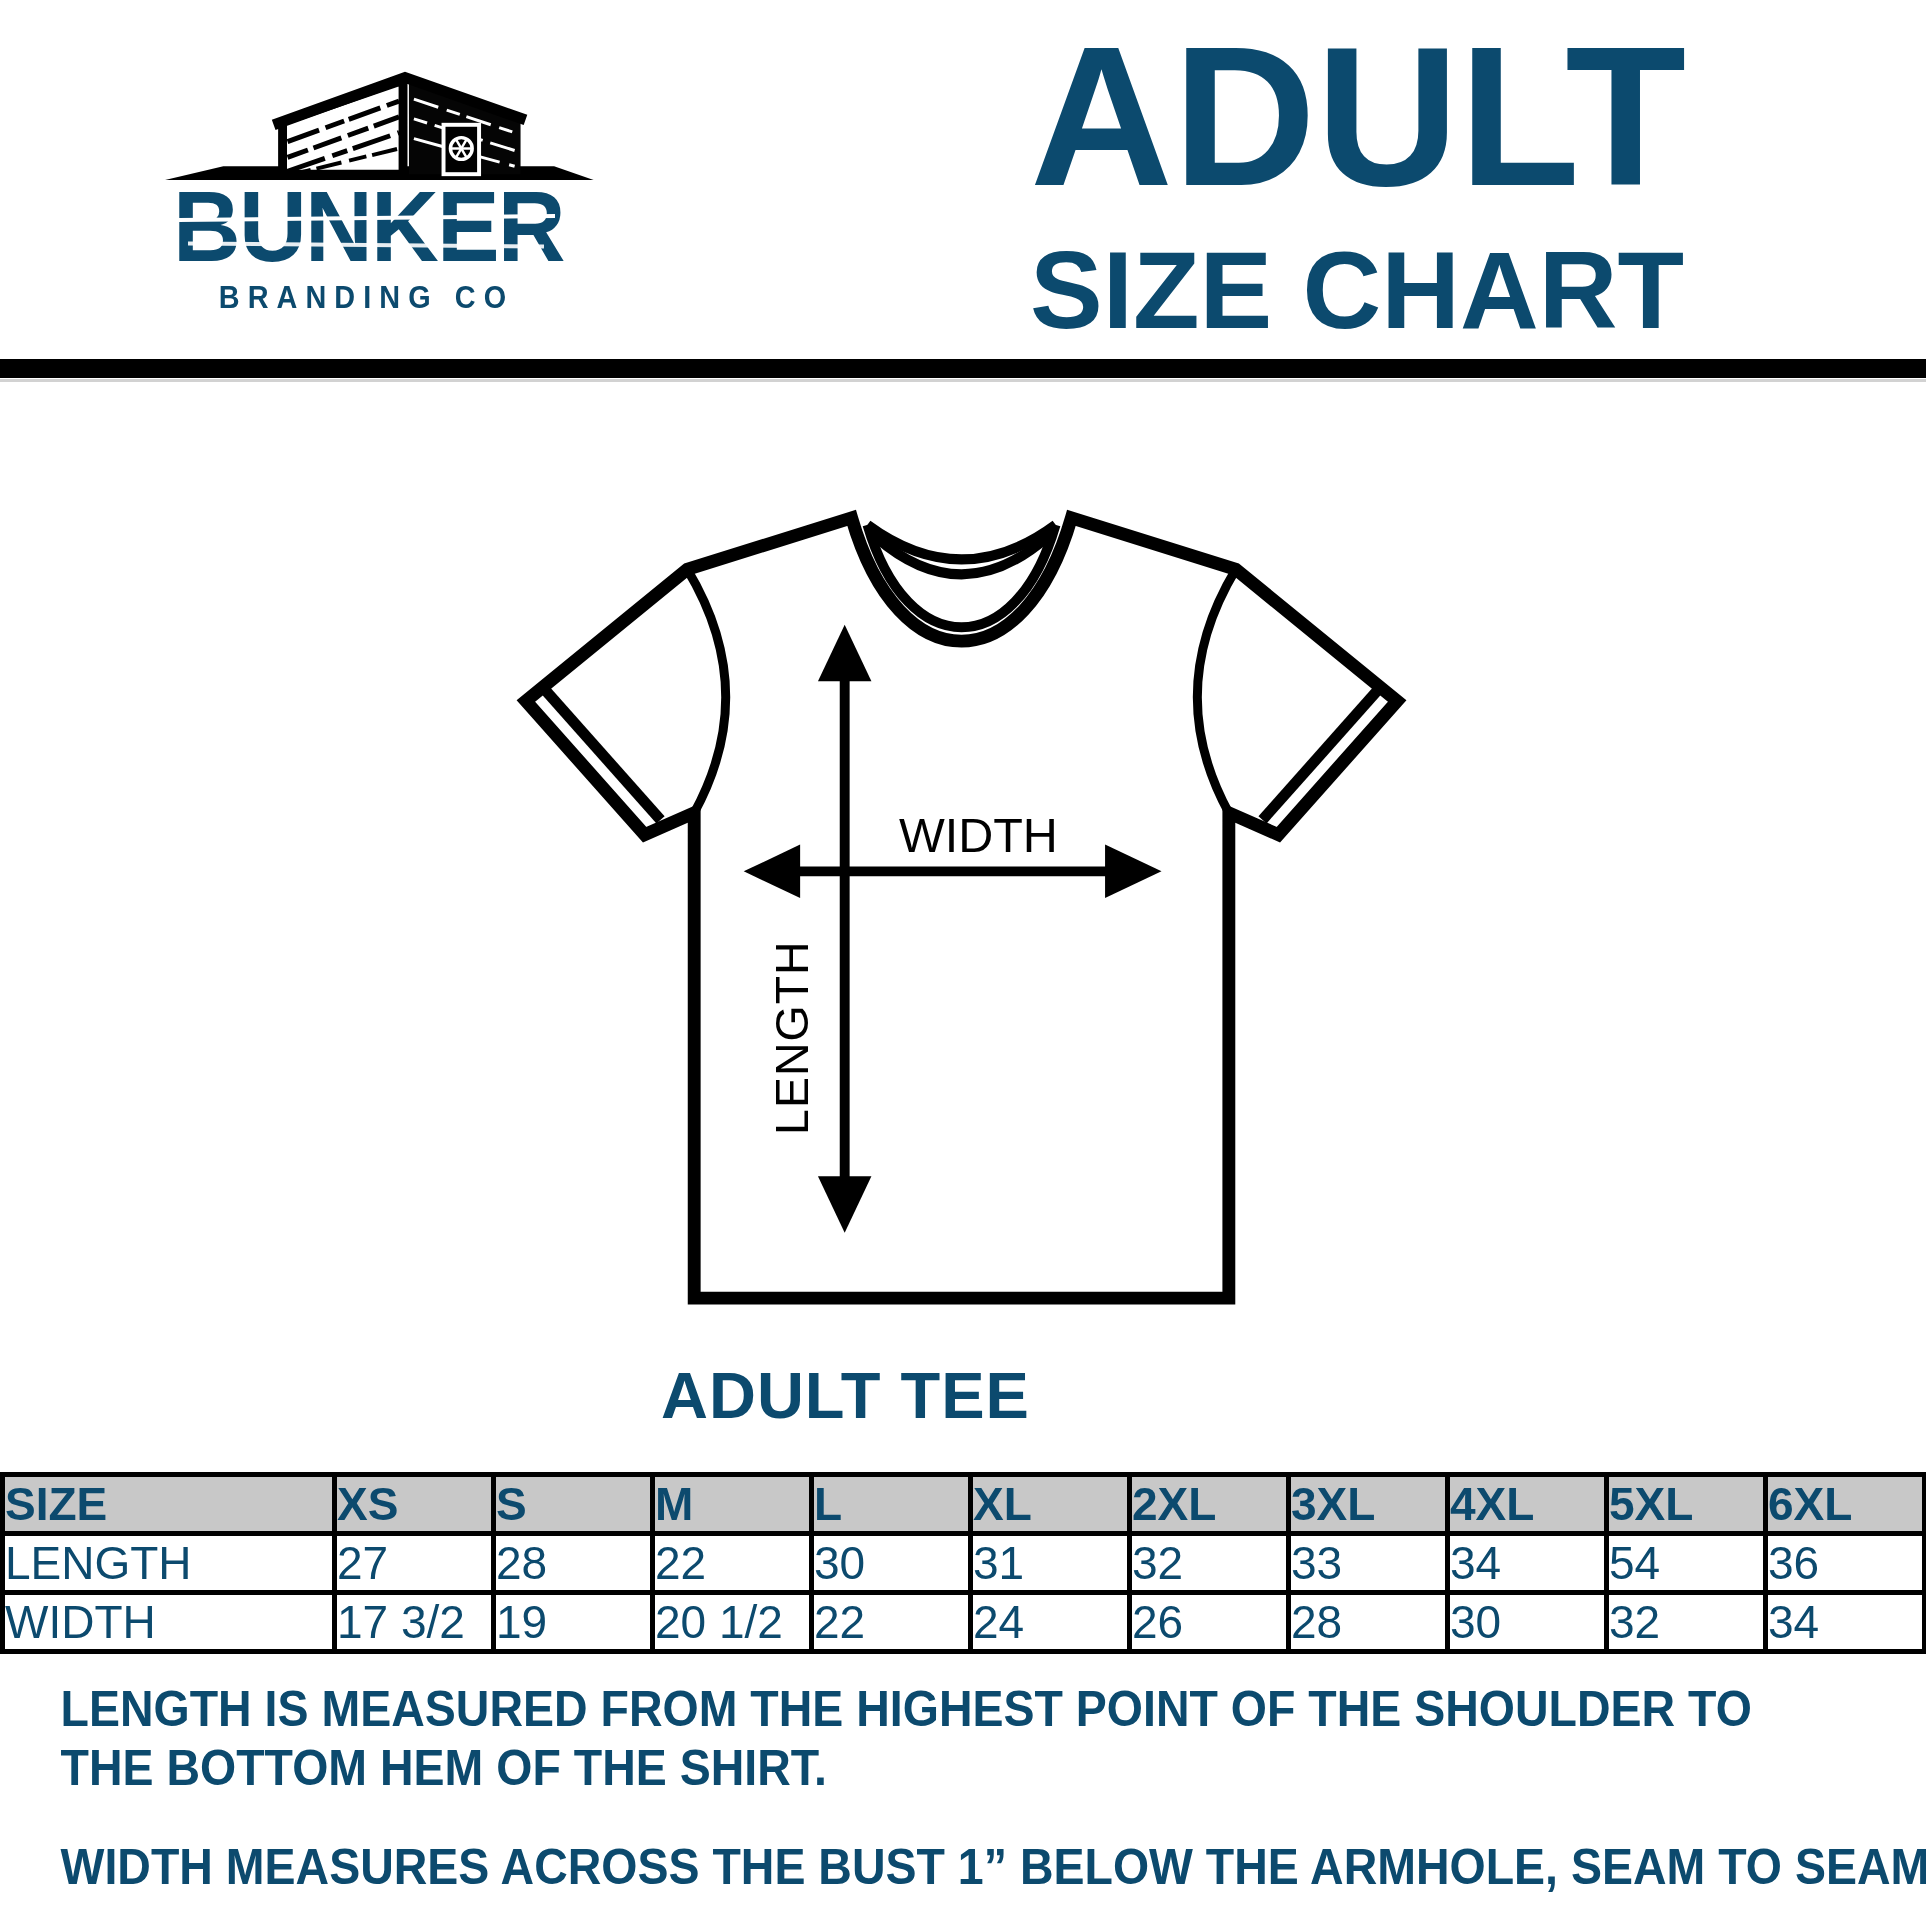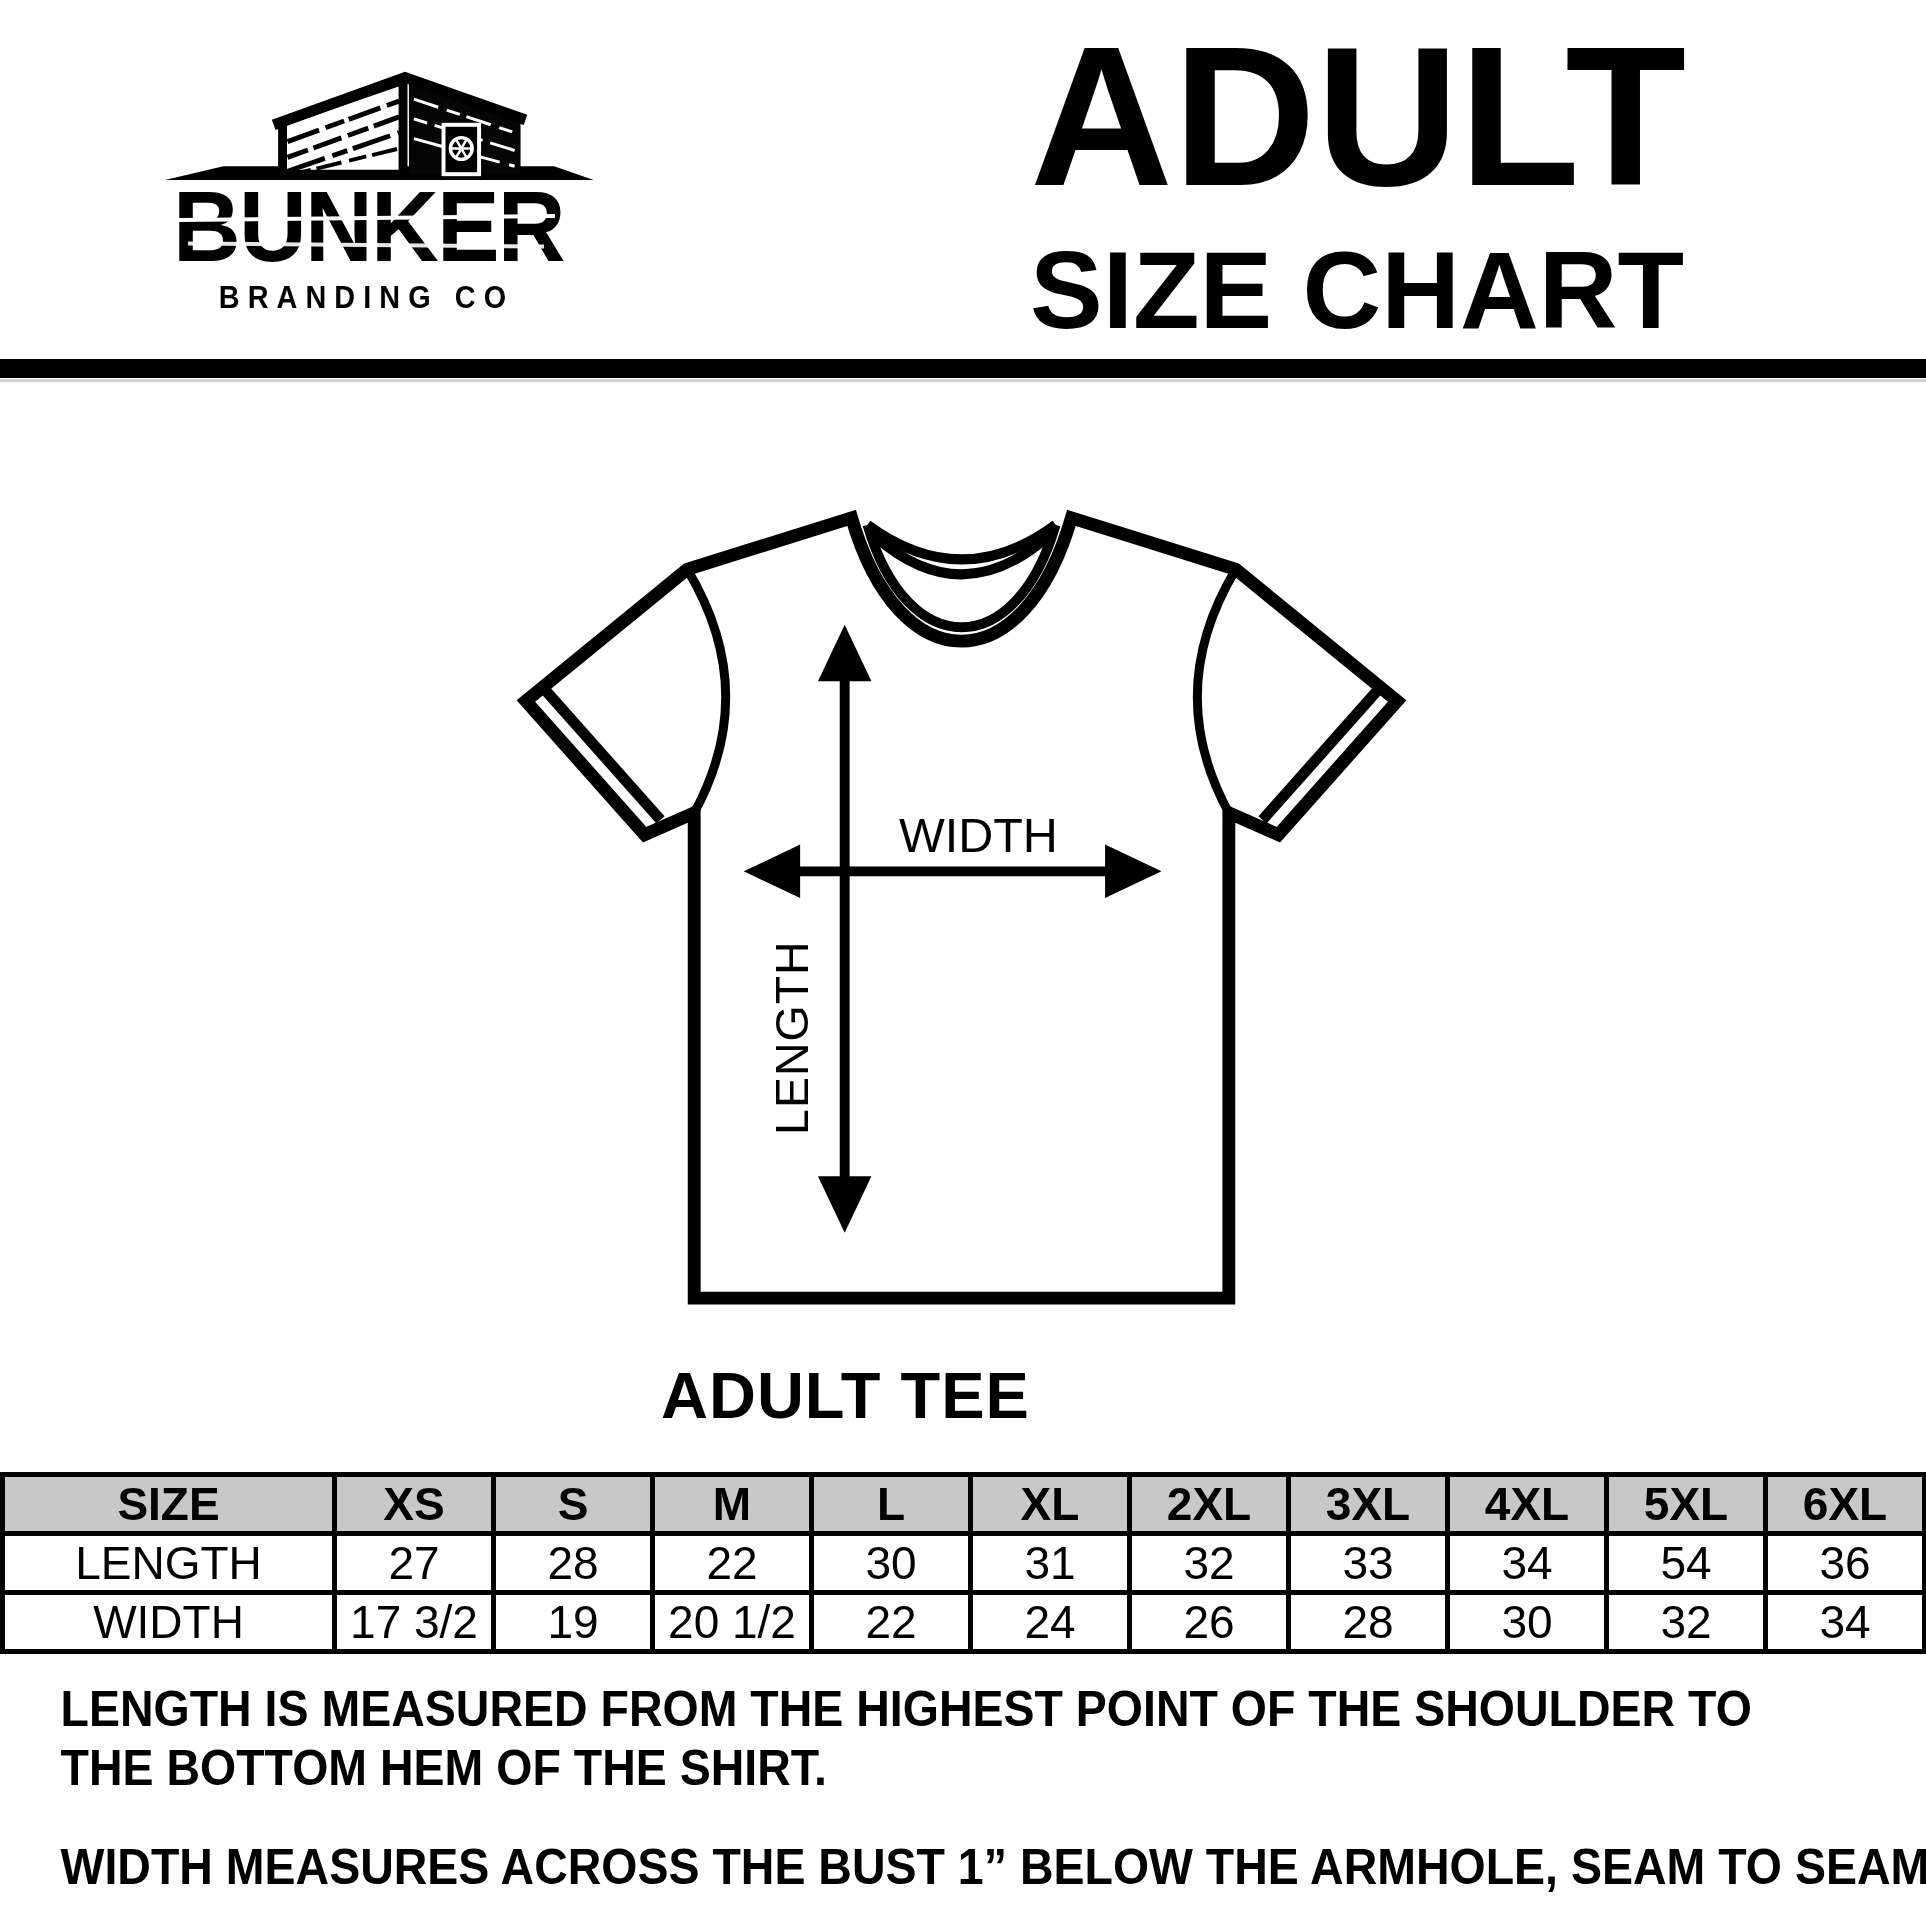--- a/index.html
+++ b/index.html
@@ -1,18 +1,18 @@
 <!DOCTYPE html>
 <html><head>
 <meta charset="utf-8">
 <style>
   html,body{margin:0;padding:0;background:#fff;}
   .canvas{
     position:relative;width:1927px;height:1927px;background:#fff;overflow:hidden;
-    font-family:"Liberation Sans","DejaVu Sans",sans-serif;color:#000000;
+    font-family:"Liberation Sans","DejaVu Sans",sans-serif;color:#0c4a6e;
   }
   
   .logo{position:absolute;left:129px;top:30px;width:475px;height:307px;}
   .shed{position:absolute;left:0;top:0;width:475px;height:158px;}
   .brand-name{
     position:absolute;left:44px;top:147px;width:396px;
     font-size:101px;font-weight:bold;letter-spacing:-2px;line-height:99px;
     transform:scaleX(.93);transform-origin:left center;white-space:nowrap;
   }
   .distress{position:absolute;height:4px;background:#fff;pointer-events:none;}
@@ -35,21 +35,21 @@
   
   .shirt-wrap{position:absolute;left:513px;top:483px;width:901px;height:842px;}
   .figure-caption{
     position:absolute;left:0;top:1358px;width:1691px;text-align:center;
     font-size:65px;font-weight:bold;letter-spacing:1px;
   }
   
   .size-table-wrap{position:absolute;left:0;top:1472px;width:1927px;}
   table.size{width:1927px;border-collapse:collapse;table-layout:fixed;}
   table.size th,table.size td{
-    border:5px solid #000;text-align:center;vertical-align:middle;
+    border:5px solid #000;text-align:left;vertical-align:middle;
     font-size:46px;padding:0;overflow:hidden;white-space:nowrap;
   }
   table.size th{background:#c8c8c8;font-weight:bold;height:50px;}
   table.size td{background:#fff;font-weight:normal;height:53px;}
   
   .note{position:absolute;left:0;width:1730px;text-align:left;
     font-weight:bold;font-size:50px;line-height:59px;}
   .note .nline{transform:scaleX(.93);transform-origin:center;white-space:nowrap;}
   .note1{top:1680px;}
   .note2{top:1838px;}

